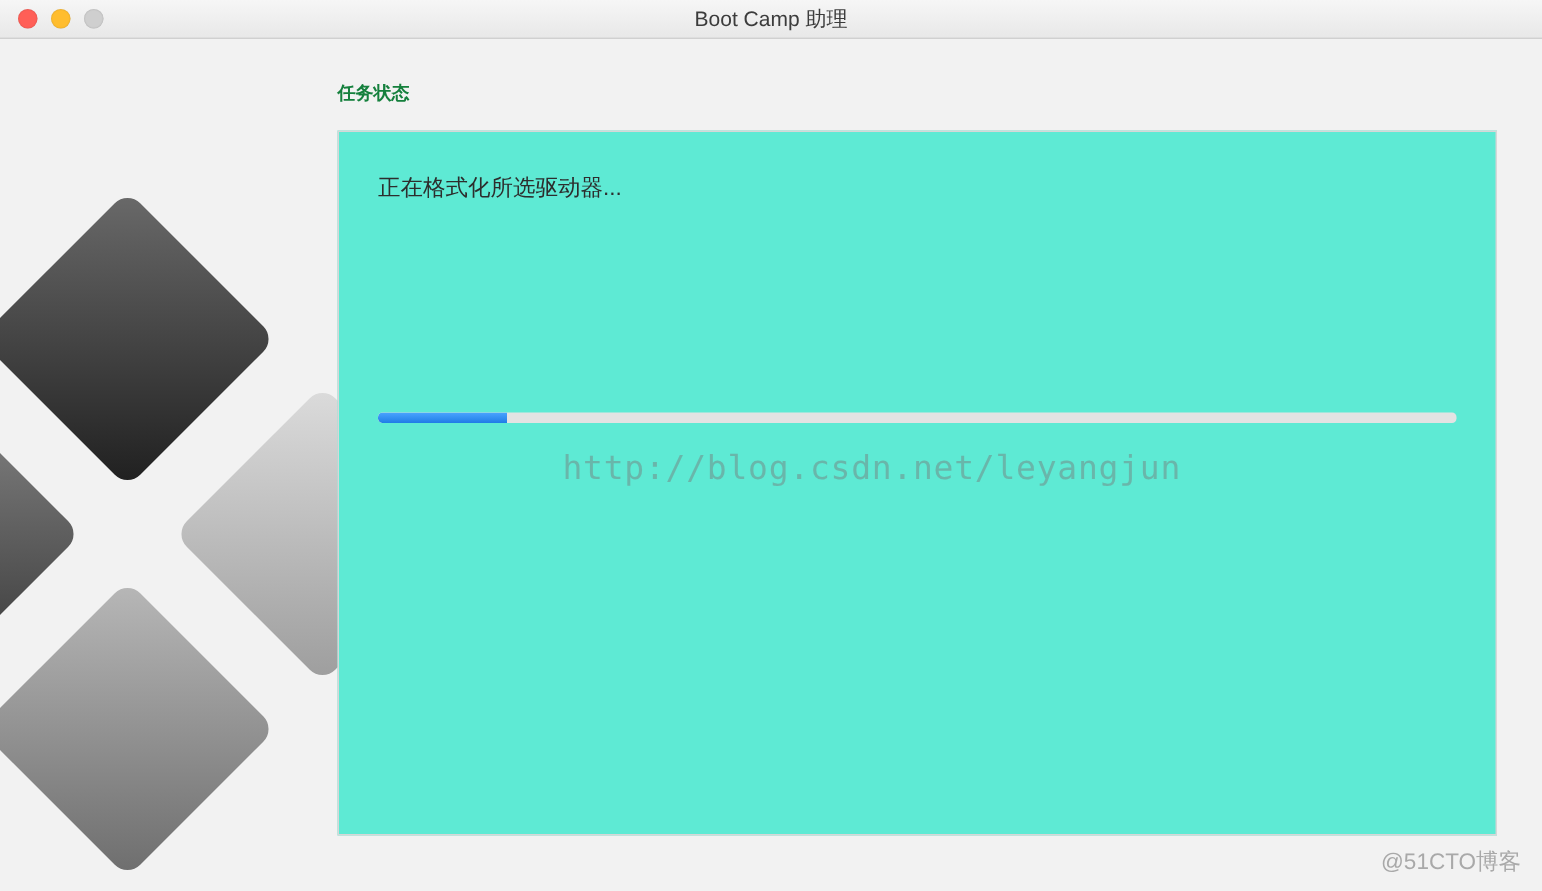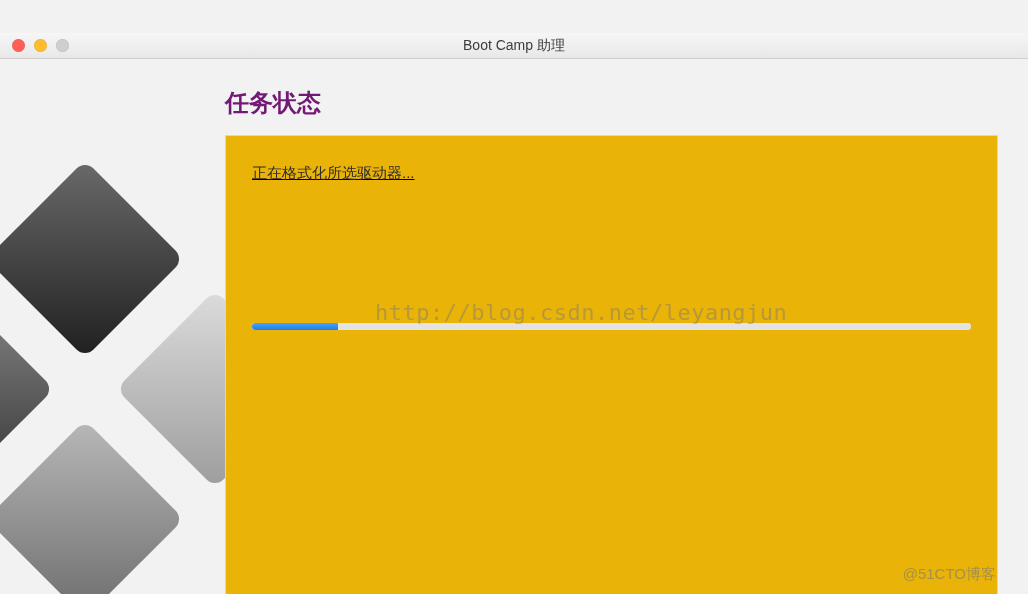--- a/index.html
+++ b/index.html
@@ -7,21 +7,20 @@
     body { background: #f2f2f2; position: relative; }
 
     
     .titlebar {
       height: 26px;
       background: linear-gradient(#f6f6f6, #e8e8e8);
       border-bottom: 1px solid #d0d0d0;
       display: flex;
       align-items: center;
       position: relative;
-      margin-top: 33px;
     }
     .traffic-lights {
       display: flex;
       gap: 9px;
       padding-left: 12px;
       align-items: center;
     }
     .light {
       width: 13px; height: 13px; border-radius: 50%;
       box-shadow: inset 0 0 1px rgba(0,0,0,.25);
@@ -49,34 +48,33 @@
       position: absolute;
       left: -175px;
       top: 70px;
       width: 520px;
       height: 520px;
       pointer-events: none;
     }
 
     
     .section-heading {
-      font-size: 24px;
+      font-size: 12px;
       font-weight: 600;
-      color: #701a75;
+      color: #15803d;
       margin-bottom: 16px;
     }
 
     
     .panel {
       border: 1px solid #d7d7d7;
-      background: #eab308;
+      background: #5eead4;
       height: 470px;
       padding: 28px 26px 20px 26px;
       position: relative;
-      text-decoration: underline;
     }
     .status-text {
       font-size: 15px;
       color: #2d2d2d;
       margin-bottom: 140px;
     }
 
     
     .progress {
       width: 100%;
@@ -97,21 +95,21 @@
       left: 375px;
       top: 300px;
       font-family: ui-monospace, Menlo, monospace;
       font-size: 22px;
       color: rgba(120,120,120,.45);
       pointer-events: none;
       letter-spacing: .5px;
     }
     .wm-51cto {
       position: absolute;
-      right: 32px;
+      right: 14px;
       bottom: 10px;
       font-size: 15px;
       color: rgba(120,120,120,.6);
       pointer-events: none;
     }
   </style>
 </head>
 <body>
 
 <div class="titlebar">

